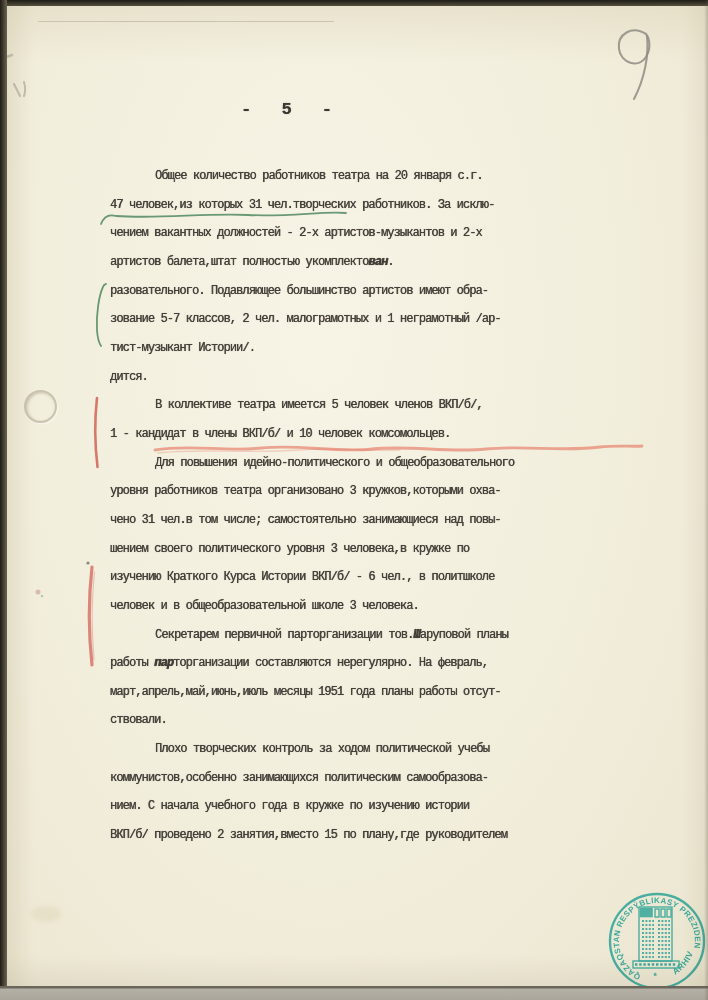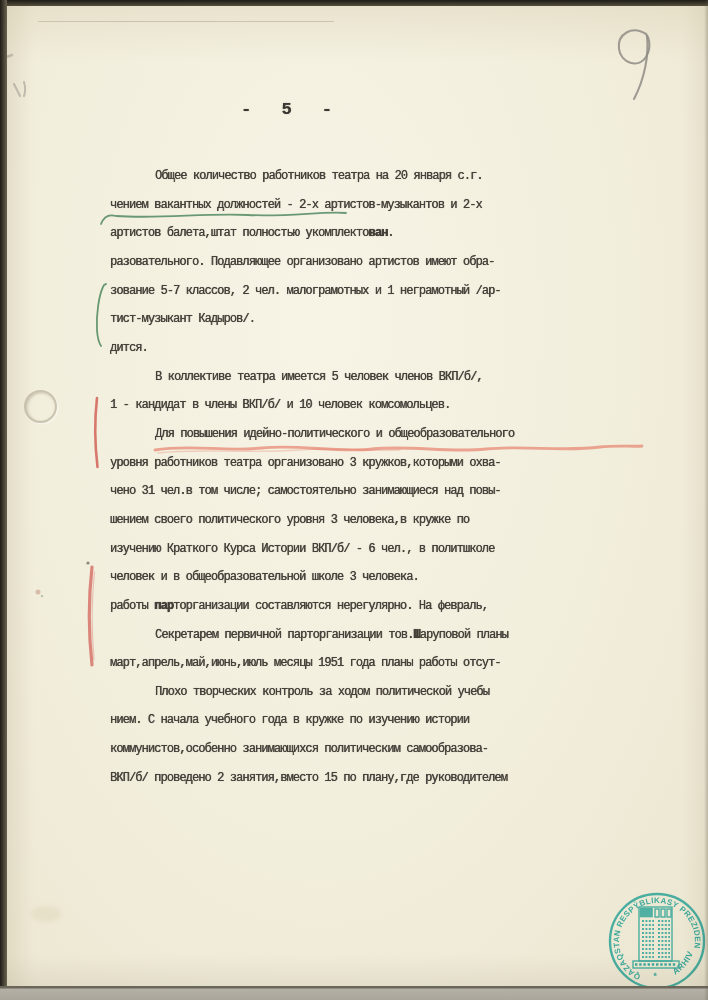--- a/index.html
+++ b/index.html
@@ -28,21 +28,21 @@
      background:rgba(226,217,190,.55);filter:blur(2px);}
   .pagenum{position:absolute;left:241px;top:100px;font-size:17px;letter-spacing:10px;
      color:#3b3833;font-weight:bold;
      text-shadow:.3px 0 0 rgba(59,56,51,.7),0 0 1.5px rgba(59,56,51,.35);}
   .hand9{position:absolute;left:610px;top:24px;}
   .textblock{position:absolute;left:110px;top:162px;width:548px;color:#443f38;
      font-size:12px;letter-spacing:-0.9px;}
   .tline{height:28.67px;line-height:28.67px;white-space:pre;
      text-shadow:.35px 0 0 rgba(68,63,56,.8),0 0 1.2px rgba(68,63,56,.30);}
   .tline.indent{padding-left:45px;}
-  .b{font-weight:bold;text-shadow:.6px 0 0 rgba(50,46,40,.9),0 0 1.2px rgba(50,46,40,.5);}
+  .b{font-weight:bold;text-shadow:.6px 0 0 rgba(50,46,40,.9),0 0 1.2px rgba(50,46,40,.5);font-style:italic;}
   .annot{position:absolute;left:0;top:0;pointer-events:none;}
   .stamp{position:absolute;left:607px;top:891px;mix-blend-mode:multiply;opacity:.9;}
   .stamp text{font-family:"Liberation Sans","DejaVu Sans",sans-serif;font-weight:bold;}
 </style>
 </head>
 <body>
 
 <div class="scan">
 
   <div class="paper"></div>
@@ -55,40 +55,42 @@
   <svg class="hand9" width="54" height="80" viewBox="0 0 54 80">
     <title>9</title>
     <g fill="none" stroke-linecap="round" stroke="#8f8c85">
       <path d="M36 10 C 22 1, 7 10, 9 25 C 11 39, 28 45, 36 33 C 41 25, 40 15, 36 10" stroke-width="2.1" opacity=".85"></path>
       <path d="M37 12 C 39 30, 35 54, 24 75" stroke-width="2.1" opacity=".85"></path>
     </g>
   </svg>
 
   <div class="textblock">
       <div class="tline indent">Общее количество работников театра на 20 января с.г.</div>
+      <div class="tline">47 человек,из которых 31 чел.творческих работников. За исклю-</div>
       <div class="tline">чением вакантных должностей - 2-х артистов-музыкантов и 2-х</div>
       <div class="tline"><span>артистов балета,штат полностью укомплекто</span><span class="b">ван</span><span>.</span></div>
-      <div class="tline">разовательного. Подавляющее организовано артистов имеют обра-</div>
+      <div class="tline">разовательного. Подавляющее большинство артистов имеют обра-</div>
       <div class="tline">зование 5-7 классов, 2 чел. малограмотных и 1 неграмотный /ар-</div>
-      <div class="tline">тист-музыкант Кадыров/.</div>
+      <div class="tline">тист-музыкант Истории/.</div>
       <div class="tline">дится.</div>
       <div class="tline indent">В коллективе театра имеется 5 человек членов ВКП/б/,</div>
       <div class="tline">1 - кандидат в члены ВКП/б/ и 10 человек комсомольцев.</div>
       <div class="tline indent">Для повышения идейно-политического и общеобразовательного</div>
       <div class="tline">уровня работников театра организовано 3 кружков,которыми охва-</div>
       <div class="tline">чено 31 чел.в том числе; самостоятельно занимающиеся над повы-</div>
       <div class="tline">шением своего политического уровня 3 человека,в кружке по</div>
       <div class="tline">изучению Краткого Курса Истории ВКП/б/ - 6 чел., в политшколе</div>
       <div class="tline">человек и в общеобразовательной школе 3 человека.</div>
+      <div class="tline indent"><span>Секретарем первичной парторганизации тов.</span><span class="b">Ш</span><span>аруповой планы</span></div>
       <div class="tline"><span>работы </span><span class="b">пар</span><span>торганизации составляются нерегулярно. На февраль,</span></div>
-      <div class="tline indent"><span>Секретарем первичной парторганизации тов.</span><span class="b">Ш</span><span>аруповой планы</span></div>
       <div class="tline">март,апрель,май,июнь,июль месяцы 1951 года планы работы отсут-</div>
+      <div class="tline">ствовали.</div>
       <div class="tline indent">Плохо творческих контроль за ходом политической учебы</div>
+      <div class="tline">коммунистов,особенно занимающихся политическим самообразова-</div>
       <div class="tline">нием. С начала учебного года в кружке по изучению истории</div>
-      <div class="tline">коммунистов,особенно занимающихся политическим самообразова-</div>
       <div class="tline">ВКП/б/ проведено 2 занятия,вместо 15 по плану,где руководителем</div>
     </div>
 
   <svg class="annot" width="708" height="1000" viewBox="0 0 708 1000">
 
     <g fill="none" stroke-linecap="round" stroke="#5a8f68">
       <path d="M101 224 C104 216 109 214 116 216 C160 219 205 213 248 215 C290 217 322 211 346 213" stroke-width="1.8" opacity=".9"></path>
     </g>
 
     <g fill="none" stroke-linecap="round" stroke="#e4705a">

